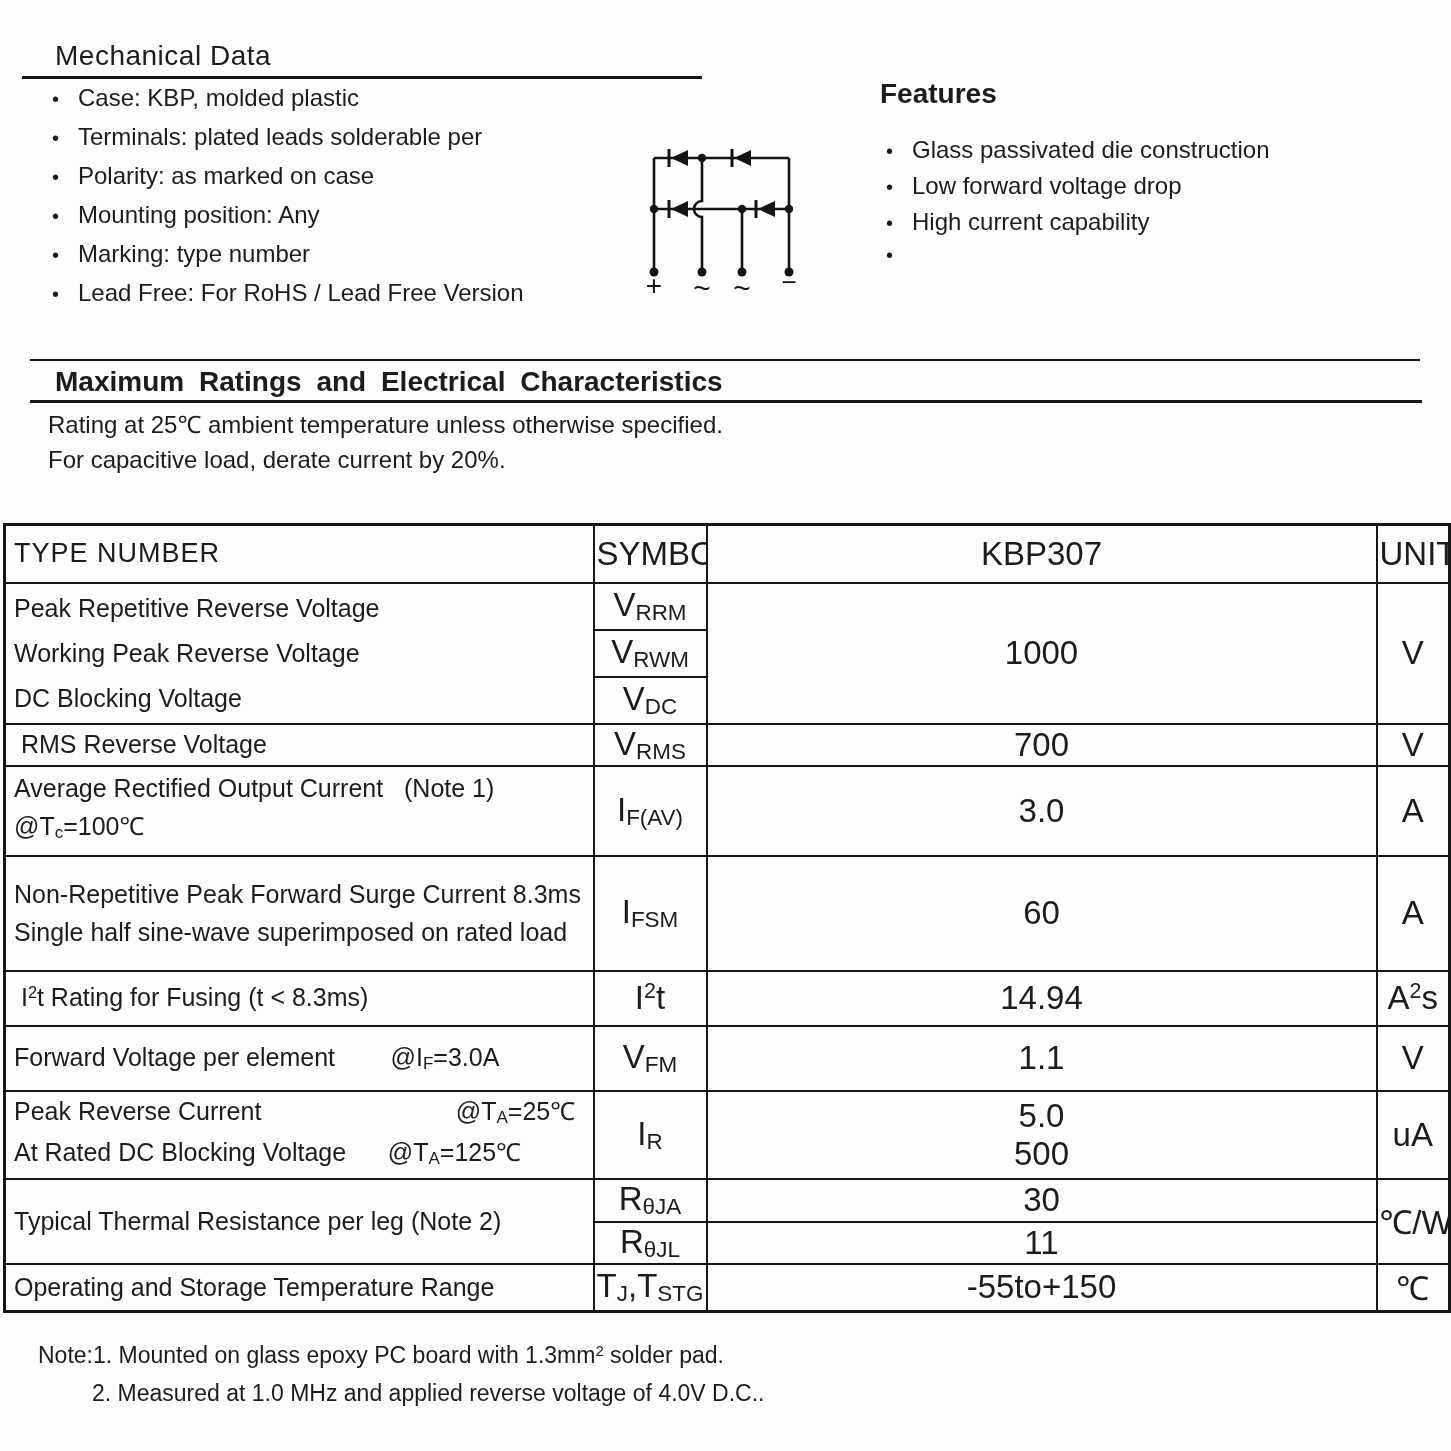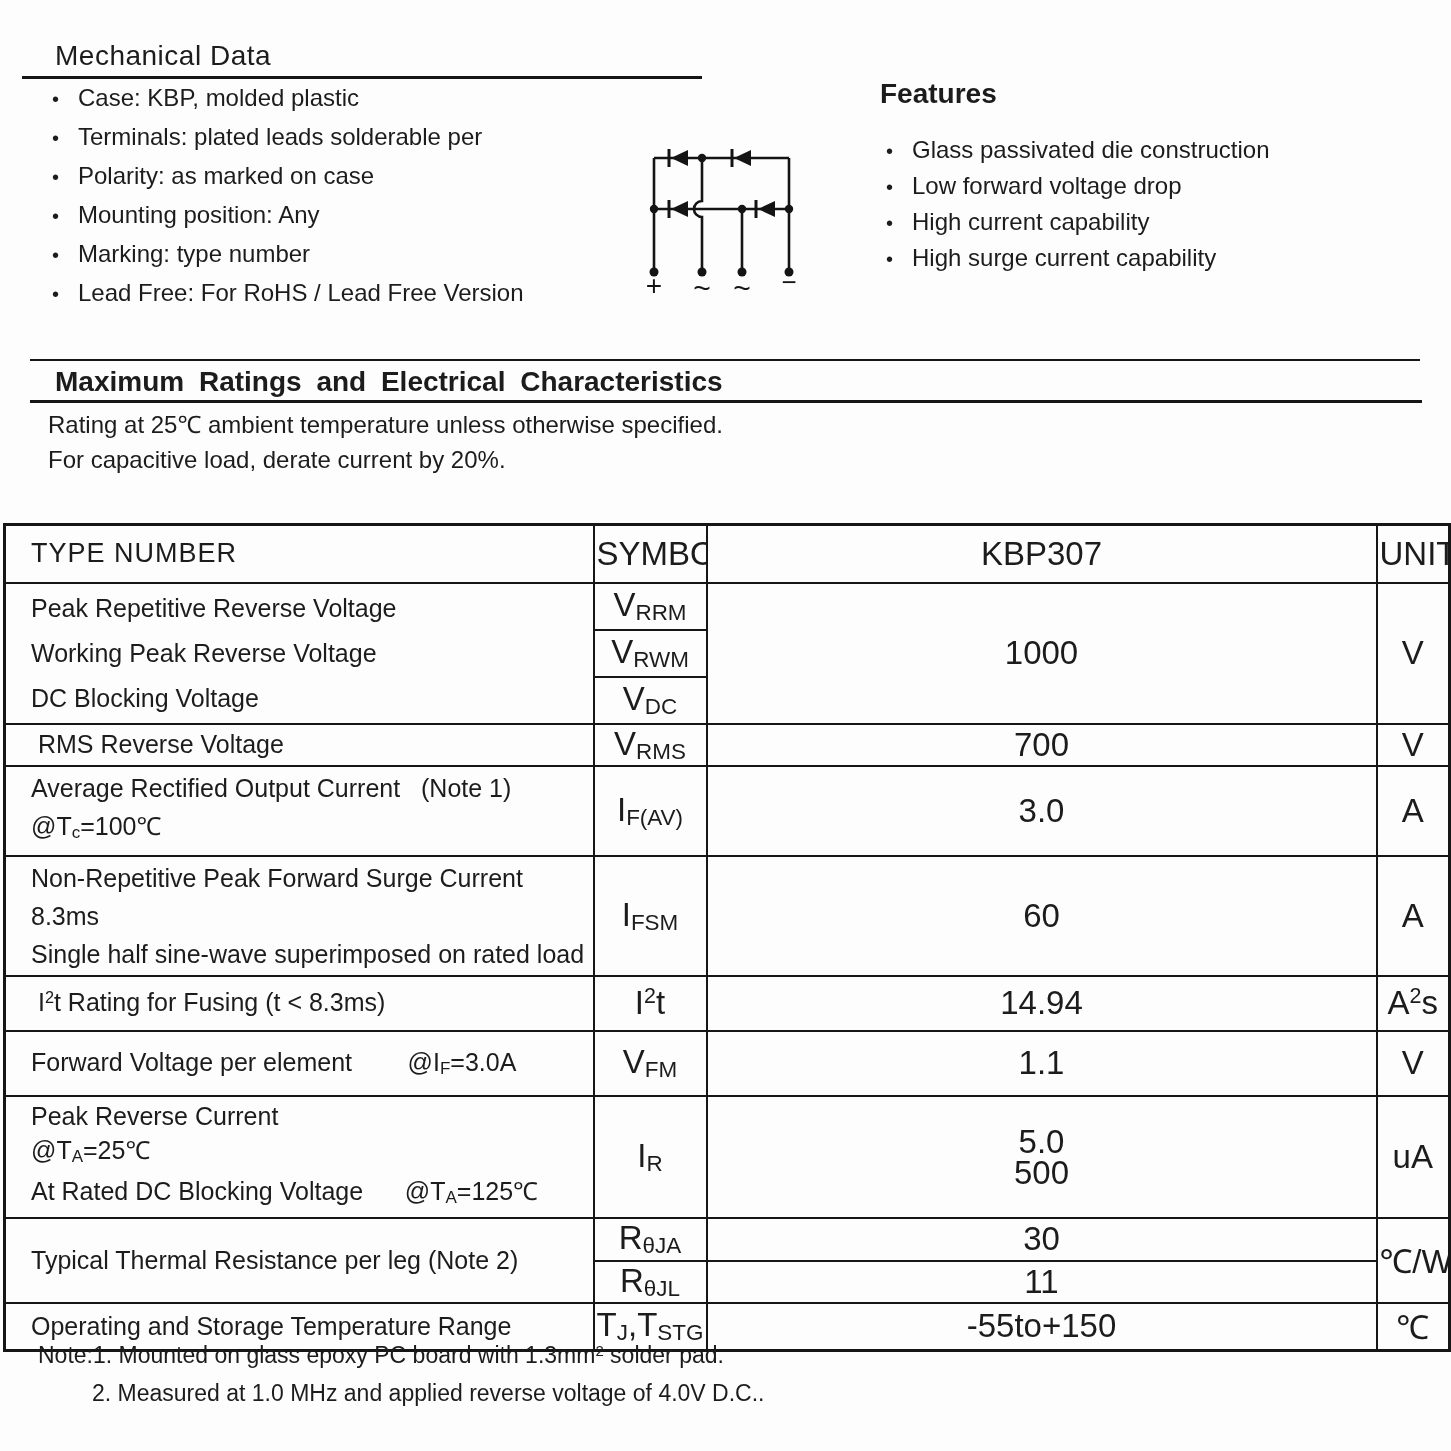--- a/index.html
+++ b/index.html
@@ -21,27 +21,27 @@
   .blt{width:26px;flex:0 0 26px;font-size:20px;}
   .mech-list{left:52px;top:84px;font-size:24px;}
   .mech-list li{height:39px;}
   .feat-list{left:886px;top:136px;font-size:24px;}
   .feat-list li{height:36px;}
   
   .conditions{left:48px;top:407px;font-size:24px;line-height:35px;}
   
   table.ratings{border-collapse:collapse;table-layout:fixed;position:absolute;top:523px;left:3px;width:1445px;border:3px solid #161616;}
   table.ratings td{border:2px solid #161616;overflow:hidden;vertical-align:middle;}
-  td.tname{text-align:left;padding:2px 6px 2px 25px;white-space:pre-wrap;font-size:25px;border-radius:29px;}
+  td.tname{text-align:left;padding:2px 6px 2px 8px;white-space:pre-wrap;font-size:25px;border-radius:29px;}
   td.c{text-align:center;white-space:pre-wrap;font-size:33px;padding:0 2px;}
   td.th-type{font-size:27px;letter-spacing:1px;}
   .lh45{line-height:45px;}
   .lh38{line-height:38px;}
   .lh34{line-height:34px;}
-  .vlh31{line-height:31px;}
+  .vlh31{line-height:38px;}
   tr.h58{height:58px;}tr.h45{height:36px;}tr.h90{height:90px;}tr.h115{height:115px;}
   tr.h55{height:55px;}tr.h65{height:65px;}tr.h75{height:75px;}tr.h43{height:43px;}
   tr.h42{height:42px;}tr.h48{height:48px;}
   sub{font-size:68%;vertical-align:-0.18em;letter-spacing:0;}
   sup{font-size:65%;vertical-align:0.5em;}
   
   svg.bridge{left:638px;top:134px;width:175px;height:170px;}
   svg.bridge text{font-family:"Liberation Sans",sans-serif;}
   
   .note1{left:38px;top:1342px;font-size:23px;}
@@ -126,21 +126,20 @@
     <li>
         <span class="blt">•</span>
         <span>Low forward voltage drop</span>
       </li>
     <li>
         <span class="blt">•</span>
         <span>High current capability</span>
       </li>
     <li>
         <span class="blt">•</span>
-        <span>High surge current capability</span>
       </li>
   </ul>
 
   <div class="abs hr-thin"></div>
   <h2 class="abs ratings-title">Maximum Ratings and Electrical Characteristics</h2>
   <div class="abs hr-thick"></div>
 
   <div class="abs conditions">
     <div>Rating at 25℃ ambient temperature unless otherwise specified.</div>
     <div>For capacitive load, derate current by 20%.</div>

